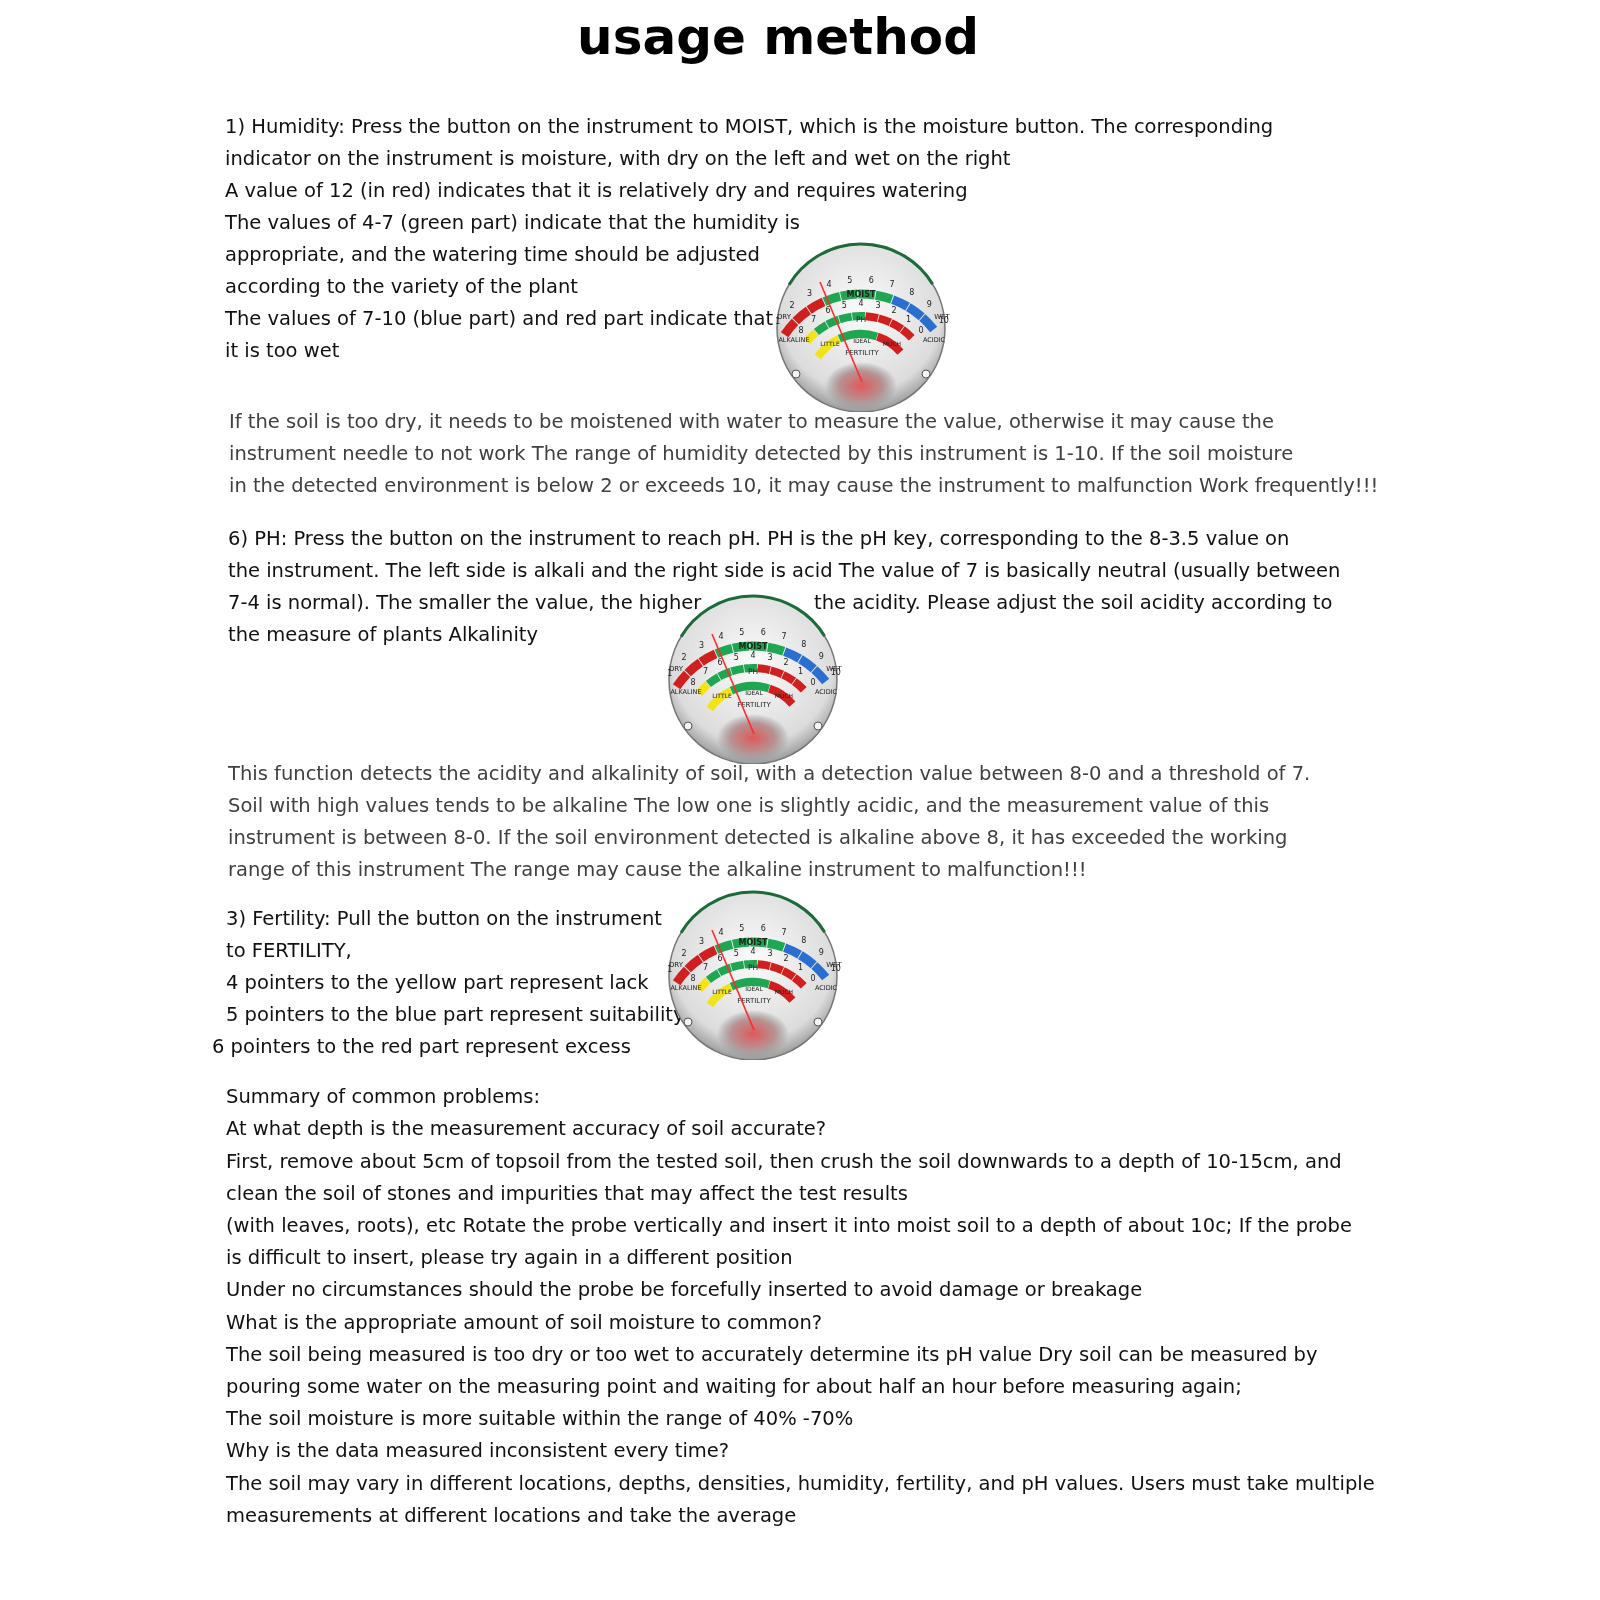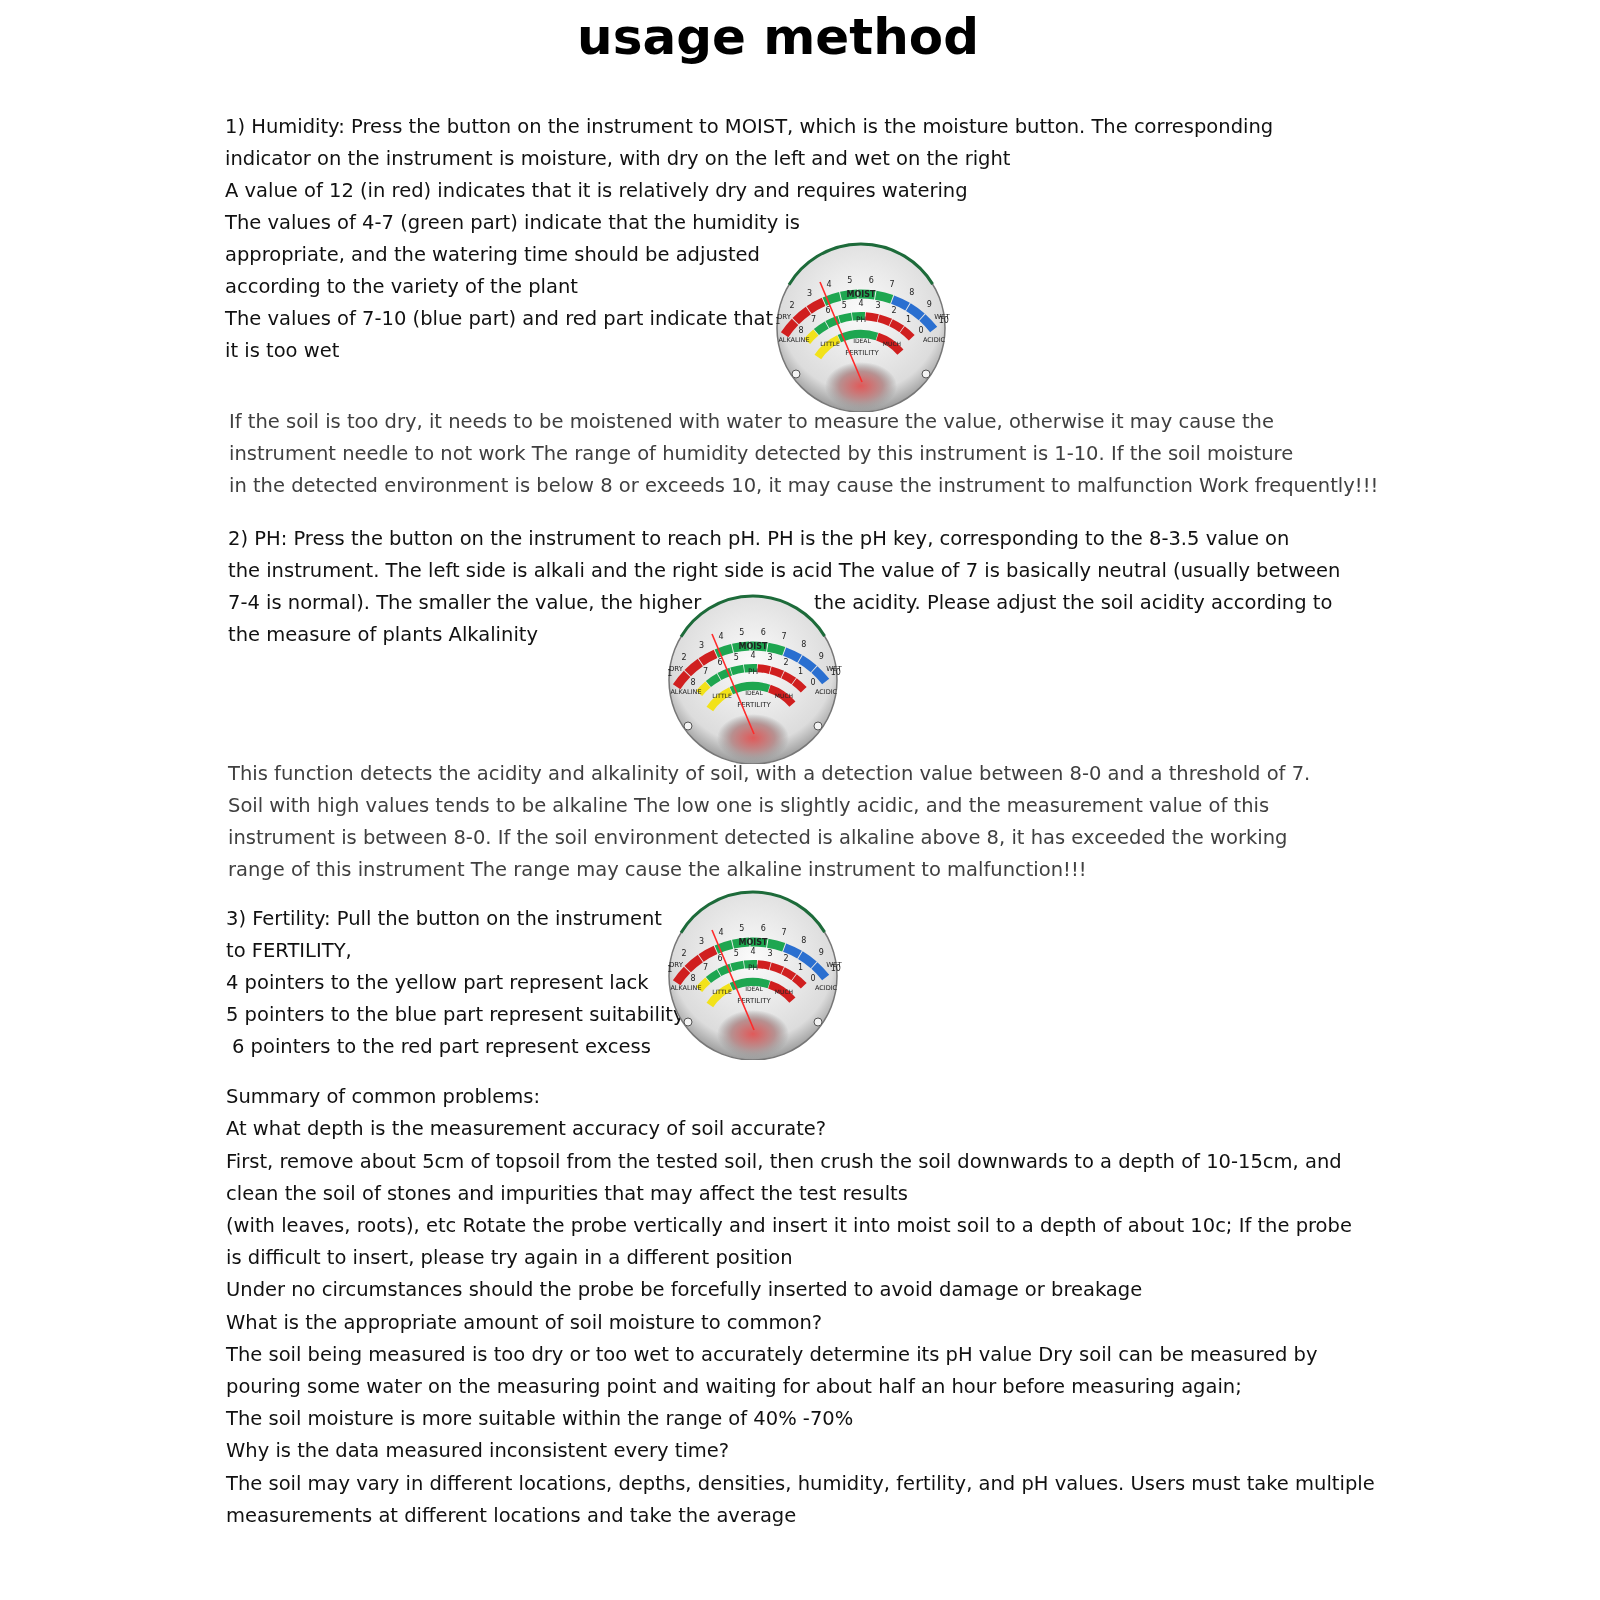--- a/index.html
+++ b/index.html
@@ -23,43 +23,43 @@
   <div class="line" style="left:225px;top:175px">A value of 12 (in red) indicates that it is relatively dry and requires watering</div>
   <div class="line" style="left:225px;top:207px">The values of 4-7 (green part) indicate that the humidity is</div>
   <div class="line" style="left:225px;top:239px">appropriate, and the watering time should be adjusted</div>
   <div class="line" style="left:225px;top:271px">according to the variety of the plant</div>
   <div class="line" style="left:225px;top:303px">The values of 7-10 (blue part) and red part indicate that</div>
   <div class="line" style="left:225px;top:335px">it is too wet</div>
 </div>
 <div>
   <div class="line red" style="left:229px;top:406px">If the soil is too dry, it needs to be moistened with water to measure the value, otherwise it may cause the</div>
   <div class="line red" style="left:229px;top:438px">instrument needle to not work The range of humidity detected by this instrument is 1-10. If the soil moisture</div>
-  <div class="line red" style="left:229px;top:470px">in the detected environment is below 8 or exceeds 10, it may cause the instrument to malfunction Work frequently!!!</div>
-</div>
-
-<div>
-  <div class="line" style="left:228px;top:523px">2) PH: Press the button on the instrument to reach pH. PH is the pH key, corresponding to the 8-3.5 value on</div>
+  <div class="line red" style="left:229px;top:470px">in the detected environment is below 2 or exceeds 10, it may cause the instrument to malfunction Work frequently!!!</div>
+</div>
+
+<div>
+  <div class="line" style="left:228px;top:523px">6) PH: Press the button on the instrument to reach pH. PH is the pH key, corresponding to the 8-3.5 value on</div>
   <div class="line" style="left:228px;top:555px">the instrument. The left side is alkali and the right side is acid The value of 7 is basically neutral (usually between</div>
   <div class="line" style="left:228px;top:587px">7-4 is normal). The smaller the value, the higher</div>
   <div class="line" style="left:814px;top:587px">the acidity. Please adjust the soil acidity according to</div>
   <div class="line" style="left:228px;top:619px">the measure of plants Alkalinity</div>
 </div>
 <div>
   <div class="line red" style="left:228px;top:758px">This function detects the acidity and alkalinity of soil, with a detection value between 8-0 and a threshold of 7.</div>
   <div class="line red" style="left:228px;top:790px">Soil with high values tends to be alkaline The low one is slightly acidic, and the measurement value of this</div>
   <div class="line red" style="left:228px;top:822px">instrument is between 8-0. If the soil environment detected is alkaline above 8, it has exceeded the working</div>
   <div class="line red" style="left:228px;top:854px">range of this instrument The range may cause the alkaline instrument to malfunction!!!</div>
 </div>
 
 <div>
   <div class="line" style="left:226px;top:903px">3) Fertility: Pull the button on the instrument</div>
   <div class="line" style="left:226px;top:935px">to FERTILITY,</div>
   <div class="line" style="left:226px;top:967px">4 pointers to the yellow part represent lack</div>
   <div class="line" style="left:226px;top:999px">5 pointers to the blue part represent suitability</div>
-  <div class="line" style="left:232px;top:1031px">6 pointers to the red part represent excess</div>
+  <div class="line" style="left:212px;top:1031px">6 pointers to the red part represent excess</div>
 </div>
 
 <div>
   <div class="line" style="left:226px;top:1081px">Summary of common problems:</div>
   <div class="line" style="left:226px;top:1113px">At what depth is the measurement accuracy of soil accurate?</div>
   <div class="line" style="left:226px;top:1146px">First, remove about 5cm of topsoil from the tested soil, then crush the soil downwards to a depth of 10-15cm, and</div>
   <div class="line" style="left:226px;top:1178px">clean the soil of stones and impurities that may affect the test results</div>
   <div class="line" style="left:226px;top:1210px">(with leaves, roots), etc Rotate the probe vertically and insert it into moist soil to a depth of about 10c; If the probe</div>
   <div class="line" style="left:226px;top:1242px">is difficult to insert, please try again in a different position</div>
   <div class="line" style="left:226px;top:1274px">Under no circumstances should the probe be forcefully inserted to avoid damage or breakage</div>

